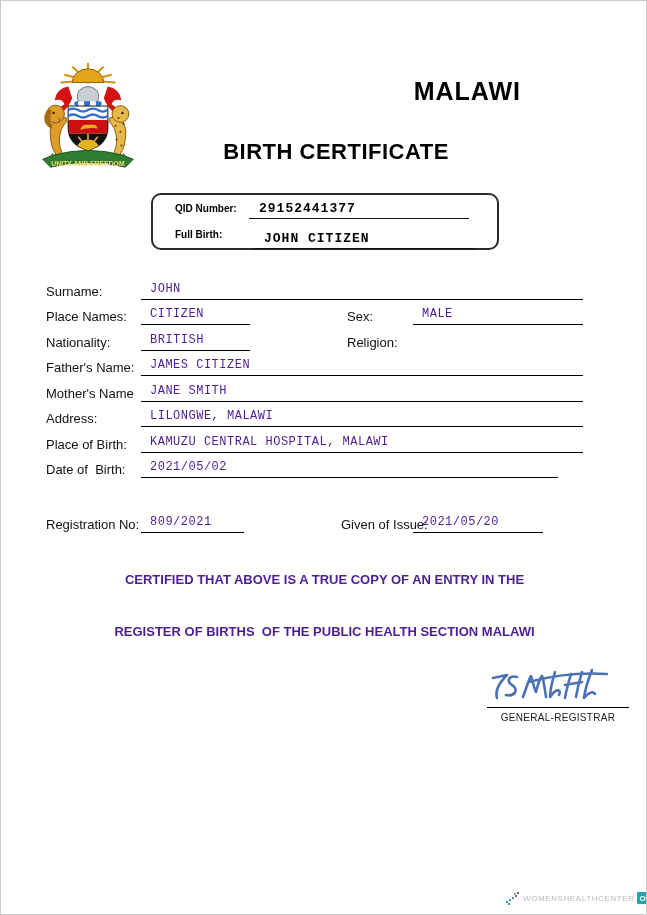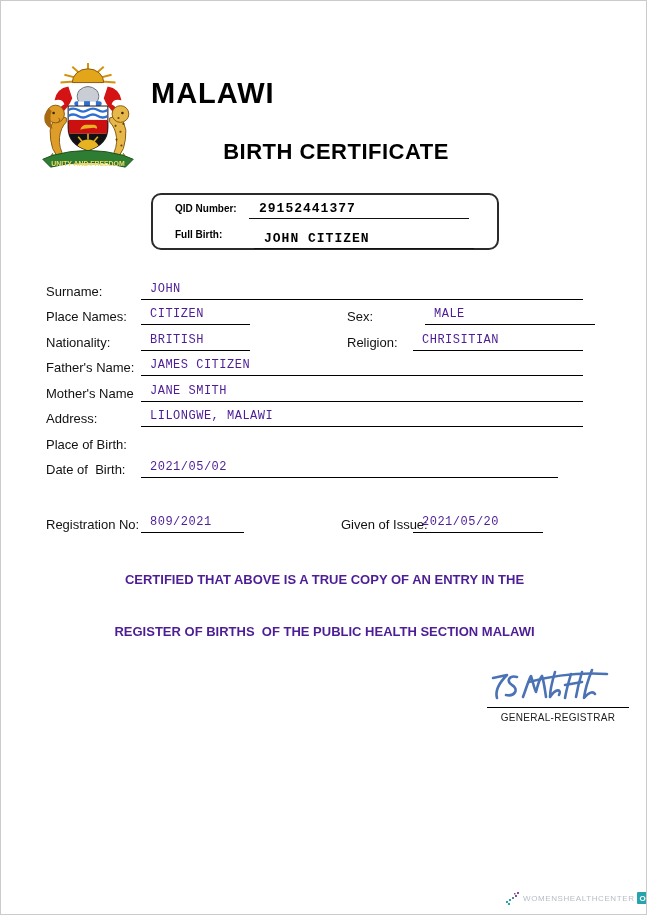--- a/index.html
+++ b/index.html
@@ -2,22 +2,22 @@
 <html><head>
 <meta charset="utf-8">
 <style>
   html,body{margin:0;padding:0;background:#fff;}
   .page{
     position:relative;width:647px;height:915px;background:#fff;
     border:1px solid #cbcbcb;box-sizing:border-box;overflow:hidden;
     font-family:"Liberation Sans",sans-serif;color:#000;
   }
   .title{
-    position:absolute;left:150px;top:76px;width:370px;text-align:left;
-    font-size:29px;font-weight:bold;letter-spacing:1px;
+    position:absolute;left:150px;top:76px;width:370px;text-align:right;
+    font-size:25px;font-weight:bold;letter-spacing:1px;
   }
   .subtitle{
     position:absolute;left:150px;top:138px;width:370px;text-align:center;
     font-size:22px;font-weight:bold;letter-spacing:.5px;
   }
   .emblem{position:absolute;left:28px;top:56px;width:118px;height:118px;}
   .qidbox{
     position:absolute;left:150px;top:192px;width:348px;height:57px;
     border:2px solid #2b2b2b;border-radius:10px;box-sizing:border-box;
   }
@@ -141,37 +141,37 @@
     <div class="qlabel" style="left:22px;top:34px">Full Birth:</div>
     <div class="qline" style="left:101px;top:36px;width:210px">JOHN CITIZEN</div>
   </div>
 
   <div class="flabel" style="left:45px;top:283px">Surname:</div>
   <div class="fline" style="left:140px;top:281px;width:433px">JOHN</div>
 
   <div class="flabel" style="left:45px;top:308px">Place Names:</div>
   <div class="fline" style="left:140px;top:306px;width:100px">CITIZEN</div>
   <div class="flabel" style="left:346px;top:308px">Sex:</div>
-  <div class="fline" style="left:424px;top:306px;width:161px">MALE</div>
+  <div class="fline" style="left:412px;top:306px;width:161px">MALE</div>
 
   <div class="flabel" style="left:45px;top:334px">Nationality:</div>
   <div class="fline" style="left:140px;top:332px;width:100px">BRITISH</div>
   <div class="flabel" style="left:346px;top:334px">Religion:</div>
-  <div class="fline" style="left:412px;top:332px;width:161px">CHRISITIAN</div>
 
   <div class="flabel" style="left:45px;top:359px">Father's Name:</div>
   <div class="fline" style="left:140px;top:357px;width:433px">JAMES CITIZEN</div>
 
   <div class="flabel" style="left:45px;top:385px">Mother's Name</div>
   <div class="fline" style="left:140px;top:383px;width:433px">JANE SMITH</div>
 
   <div class="flabel" style="left:45px;top:410px">Address:</div>
   <div class="fline" style="left:140px;top:408px;width:433px">LILONGWE, MALAWI</div>
 
   <div class="flabel" style="left:45px;top:436px">Place of Birth:</div>
+  <div class="fline" style="left:140px;top:434px;width:433px">KAMUZU CENTRAL HOSPITAL, MALAWI</div>
 
   <div class="flabel" style="left:45px;top:461px">Date of  Birth:</div>
   <div class="fline" style="left:140px;top:459px;width:408px">2021/05/02</div>
 
   <div class="flabel" style="left:45px;top:516px">Registration No:</div>
   <div class="fline" style="left:140px;top:514px;width:94px">809/2021</div>
   <div class="flabel" style="left:340px;top:516px">Given of Issue:</div>
   <div class="fline" style="left:412px;top:514px;width:121px">2021/05/20</div>
 
   <div class="cert" style="top:571px">CERTIFIED THAT ABOVE IS A TRUE COPY OF AN ENTRY IN THE</div>

